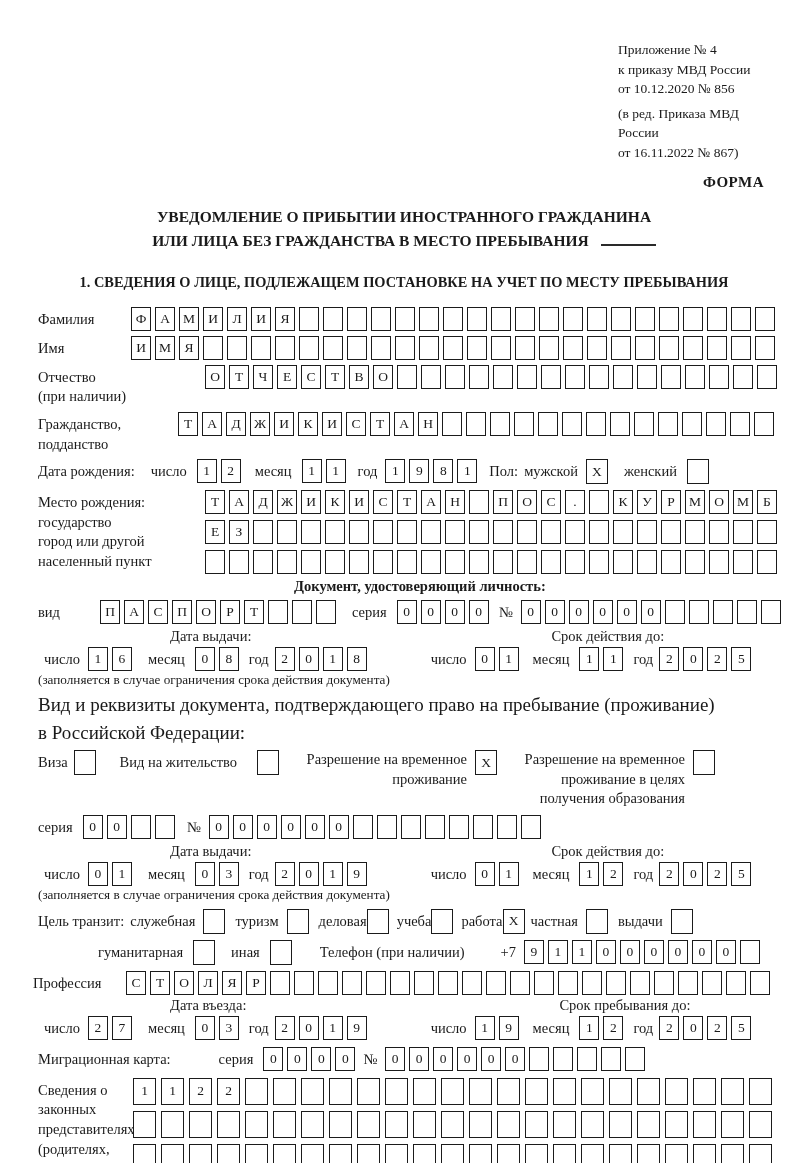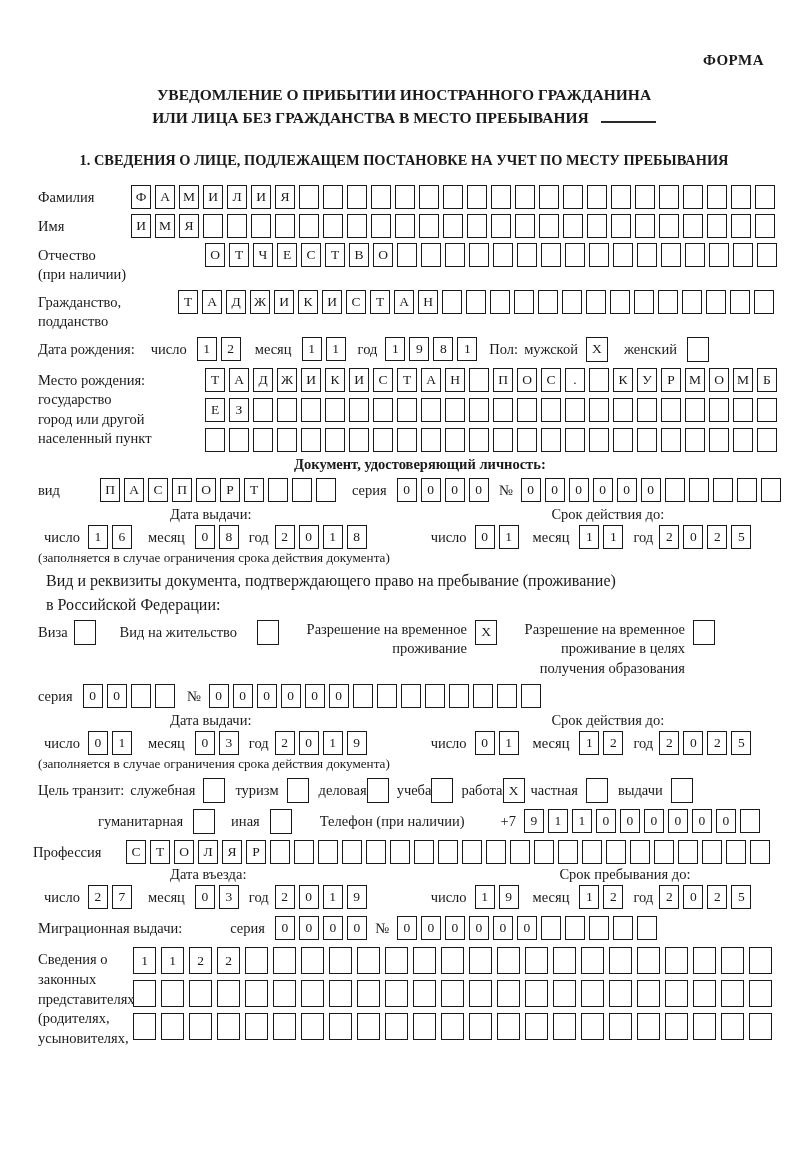--- a/index.html
+++ b/index.html
@@ -38,27 +38,36 @@
   .cells-lg{ gap:5px; }
   .cells-lg .cell{ width:23px; height:27px; }
   .cellcol{ display:flex; flex-direction:column; gap:6px; }
   .ml6{margin-left:6px}.ml8{margin-left:8px}.ml10{margin-left:10px}.ml12{margin-left:12px}
   .ml14{margin-left:14px}.ml16{margin-left:16px}.ml24{margin-left:24px}
   .ml28{margin-left:28px}.ml36{margin-left:36px}.ml48{margin-left:48px}.ml60{margin-left:60px}
   .mr8{margin-right:8px}.mr10{margin-right:10px}
   .doch{ font-weight:bold; font-size:14.5px; margin:4px 0 5px 256px; }
   .datelabels{ display:flex; font-size:14.5px; margin:2px 0 2px 0; }
   .note{ font-size:13.2px; text-align:left; margin:1px 22px 6px 0; }
-  .pline{ font-size:16px; margin:5px 0 6px 8px; }
+  .pline{ font-size:19px; margin:5px 0 6px 0; }
 </style>
 </head>
 <body>
 
 <div class="page">
 
+  <div class="apx">
+    <div>Приложение № 4</div>
+    <div>к приказу МВД России</div>
+    <div>от 10.12.2020 № 856</div>
+    <div class="grp2">
+      <div>(в ред. Приказа МВД России</div>
+      <div>от 16.11.2022 № 867)</div>
+    </div>
+  </div>
 
   <div class="forma">ФОРМА</div>
 
   <div class="title">
     <div>УВЕДОМЛЕНИЕ О ПРИБЫТИИ ИНОСТРАННОГО ГРАЖДАНИНА</div>
     <div>
       <span>ИЛИ ЛИЦА БЕЗ ГРАЖДАНСТВА В МЕСТО ПРЕБЫВАНИЯ</span><span class="blank-line"></span>
     </div>
   </div>
 
@@ -620,21 +629,21 @@
       <span class="lab ml10 mr6">год</span>
       <span class="cells ml6">
           <span class="cell">2</span>
           <span class="cell">0</span>
           <span class="cell">2</span>
           <span class="cell">5</span>
         </span>
     </div>
 
     <div class="frow" style="margin-bottom:7px;">
-      <span class="lab">Миграционная выдачи:</span>
+      <span class="lab">Миграционная карта:</span>
       <span class="lab ml48 mr10">серия</span>
       <span class="cells">
           <span class="cell">0</span>
           <span class="cell">0</span>
           <span class="cell">0</span>
           <span class="cell">0</span>
         </span>
       <span class="lab ml8 mr8">№</span>
       <span class="cells">
           <span class="cell">0</span>

